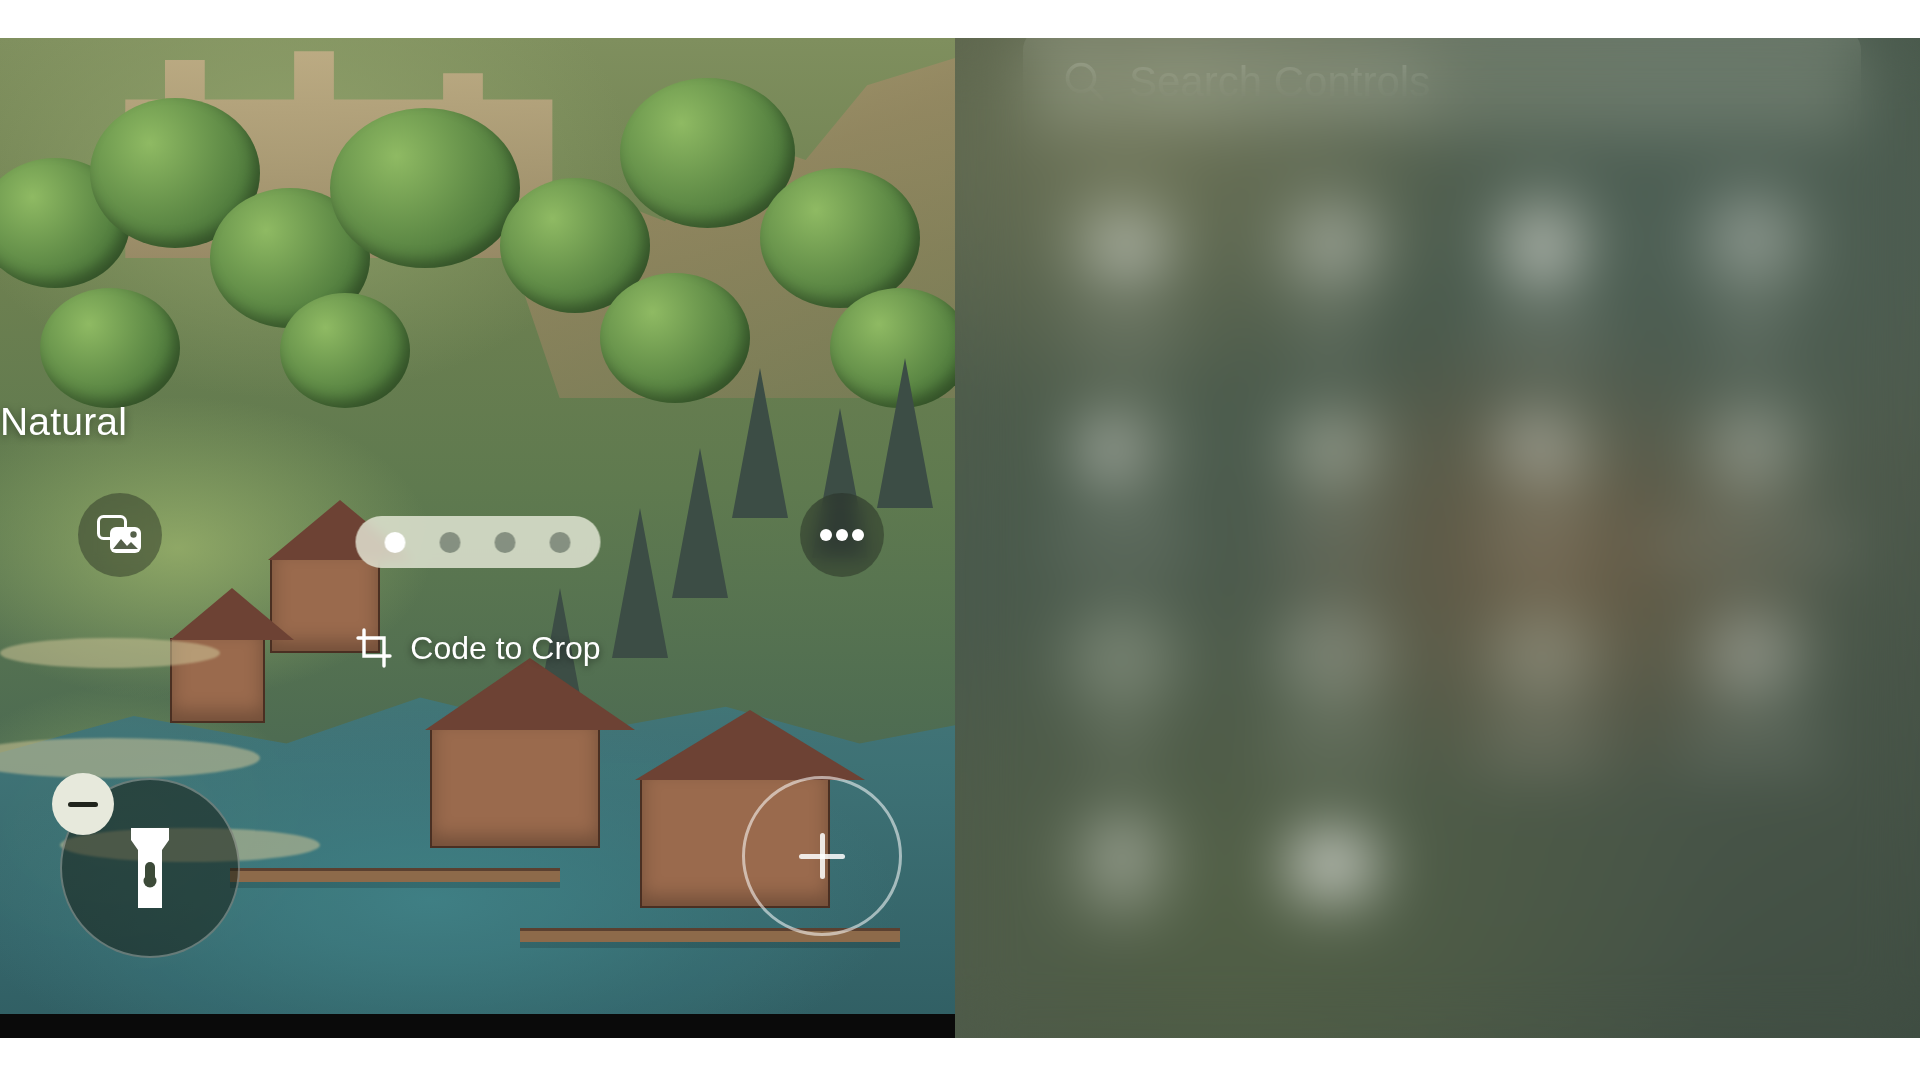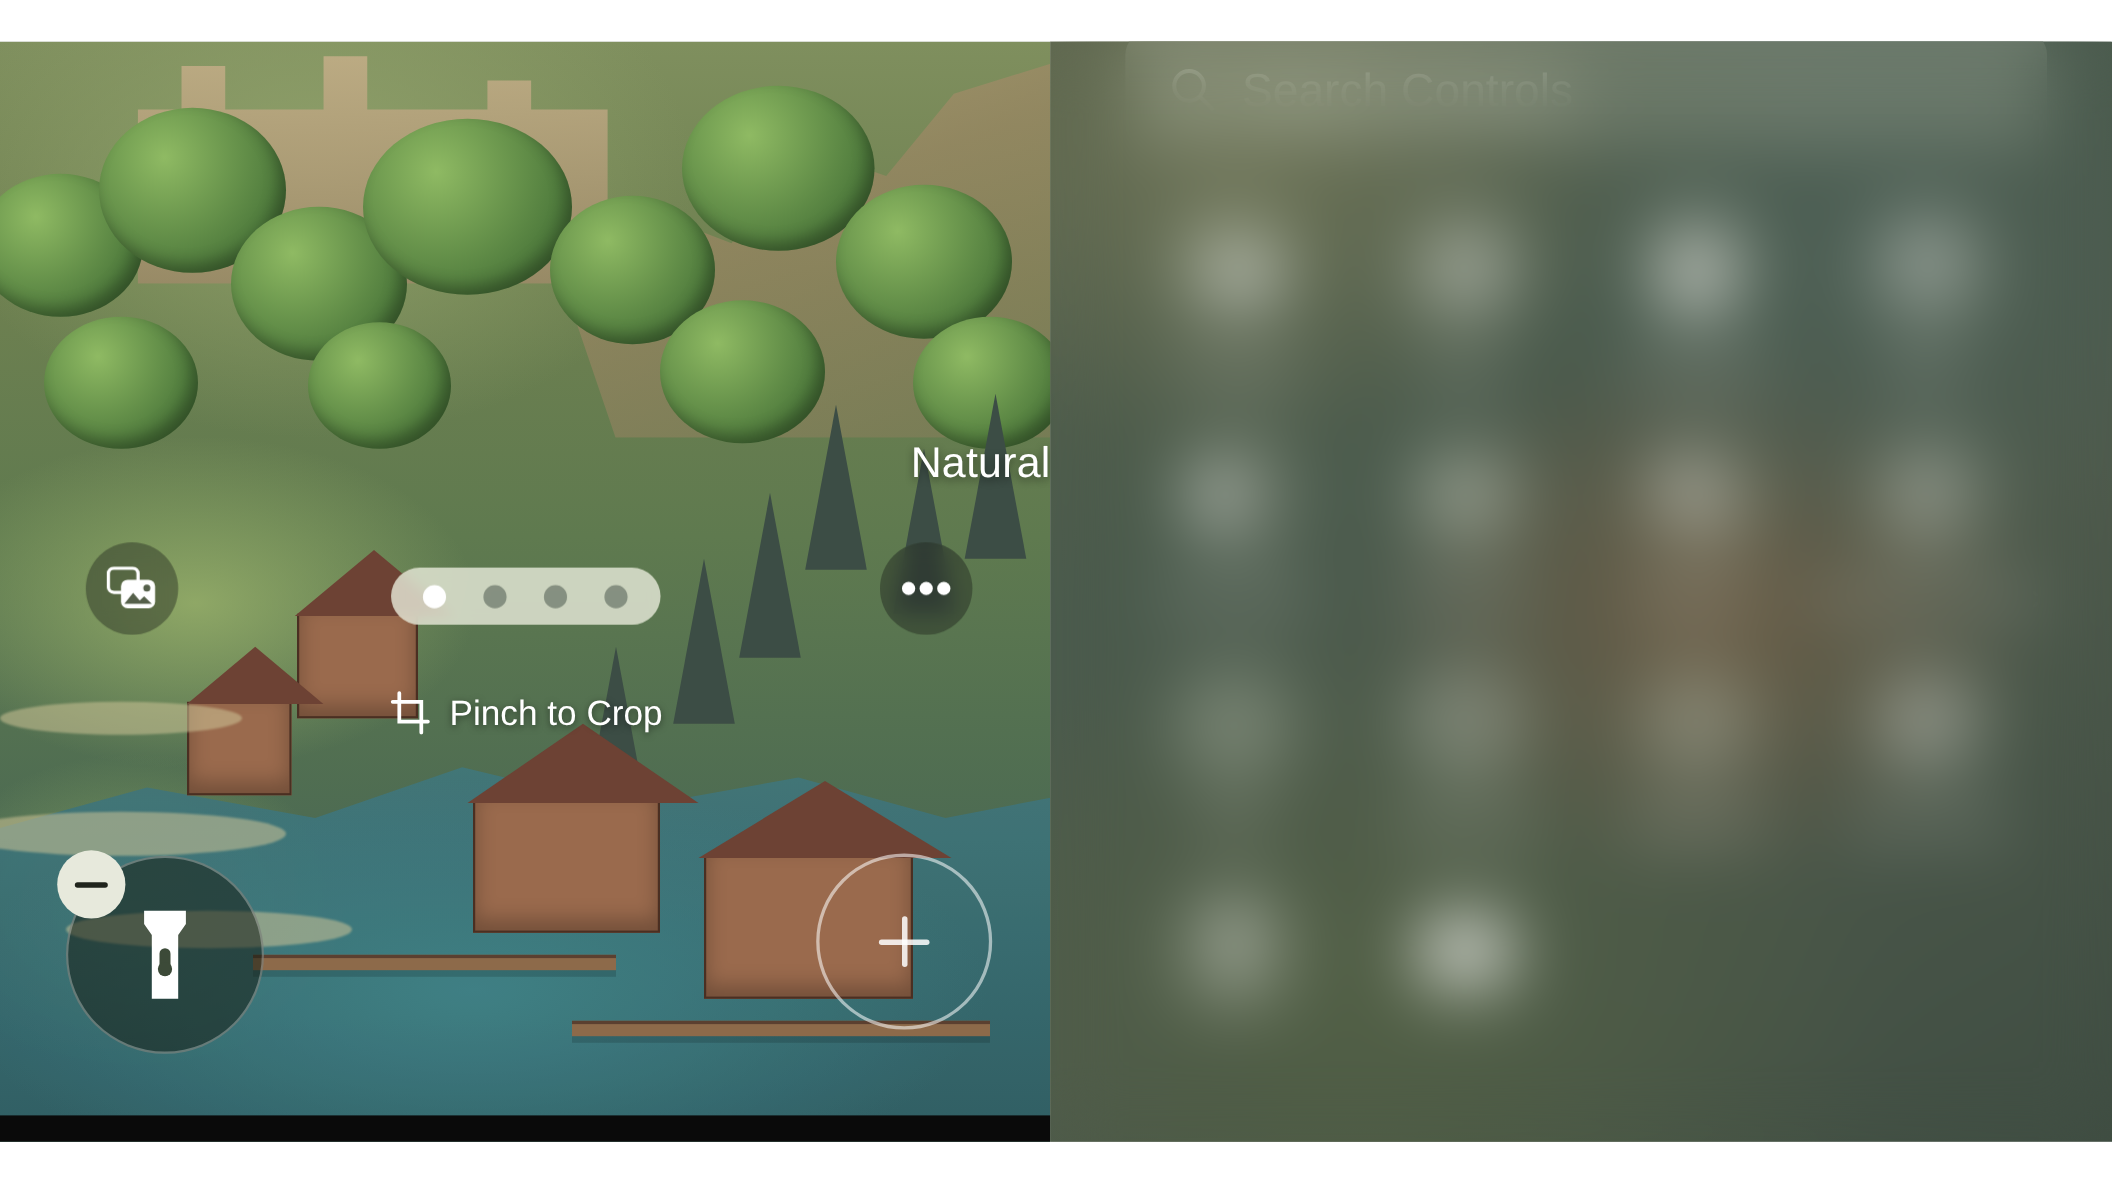--- a/index.html
+++ b/index.html
@@ -59,21 +59,21 @@
     border-right:var(--w) solid transparent; border-bottom:var(--h) solid #6d4234; }
   .bridge { position:absolute; height:14px; background:#8d6a4a; border-top:3px solid #5b4030;
     box-shadow:0 6px 0 rgba(0,0,0,.15); }
   .path { position:absolute; background:#cdc396; opacity:.55; border-radius:50%;
     filter:blur(1px); }
   .bottom-bar { position:absolute; left:0; bottom:0; width:100%; height:24px; background:#0a0a0a; }
 
   
   .photo-overlay { position:absolute; inset:0; }
 
-  .variant-label { position:absolute; left:0; right:0; top:362px; text-align:right;
+  .variant-label { position:absolute; left:0; right:0; top:362px; text-align:left;
     color:#ffffff; font-size:39px; letter-spacing:.2px;
     text-shadow:0 2px 8px rgba(0,0,0,.45); }
 
   .page-dots { position:absolute; left:50%; transform:translateX(-50%); top:478px;
     width:245px; height:52px; border-radius:26px; background:rgba(232,235,219,.80);
     display:flex; align-items:center; justify-content:center; gap:34px;
     backdrop-filter:blur(6px); }
   .dot { width:21px; height:21px; border-radius:50%; background:rgba(110,122,108,.75); }
   .dot.active { background:#ffffff; }
 
@@ -213,21 +213,21 @@
         <span class="dot"></span>
       </div>
 
       <div class="pinch-row">
         <span>
           <svg width="40" height="40" viewBox="0 0 40 40">
             <path d="M10 2 V28 H36" fill="none" stroke="#fff" stroke-width="3.4" stroke-linecap="round"></path>
             <path d="M4 10 H30 V38" fill="none" stroke="#fff" stroke-width="3.4" stroke-linecap="round"></path>
           </svg>
         </span>
-        <span>Pinch to Crop</span>
+        <span>Code to Crop</span>
       </div>
 
       <div class="flashlight-widget">
         <span>
           <svg width="54" height="88" viewBox="0 0 54 88">
             <path d="M8 4 H46 V16 L39 26 V84 H15 V26 L8 16 Z" fill="#fff"></path>
             <rect x="22" y="38" width="10" height="22" rx="5" fill="#3c4a38"></rect>
             <circle cx="27" cy="57" r="6.5" fill="#3c4a38"></circle>
           </svg>
         </span>

